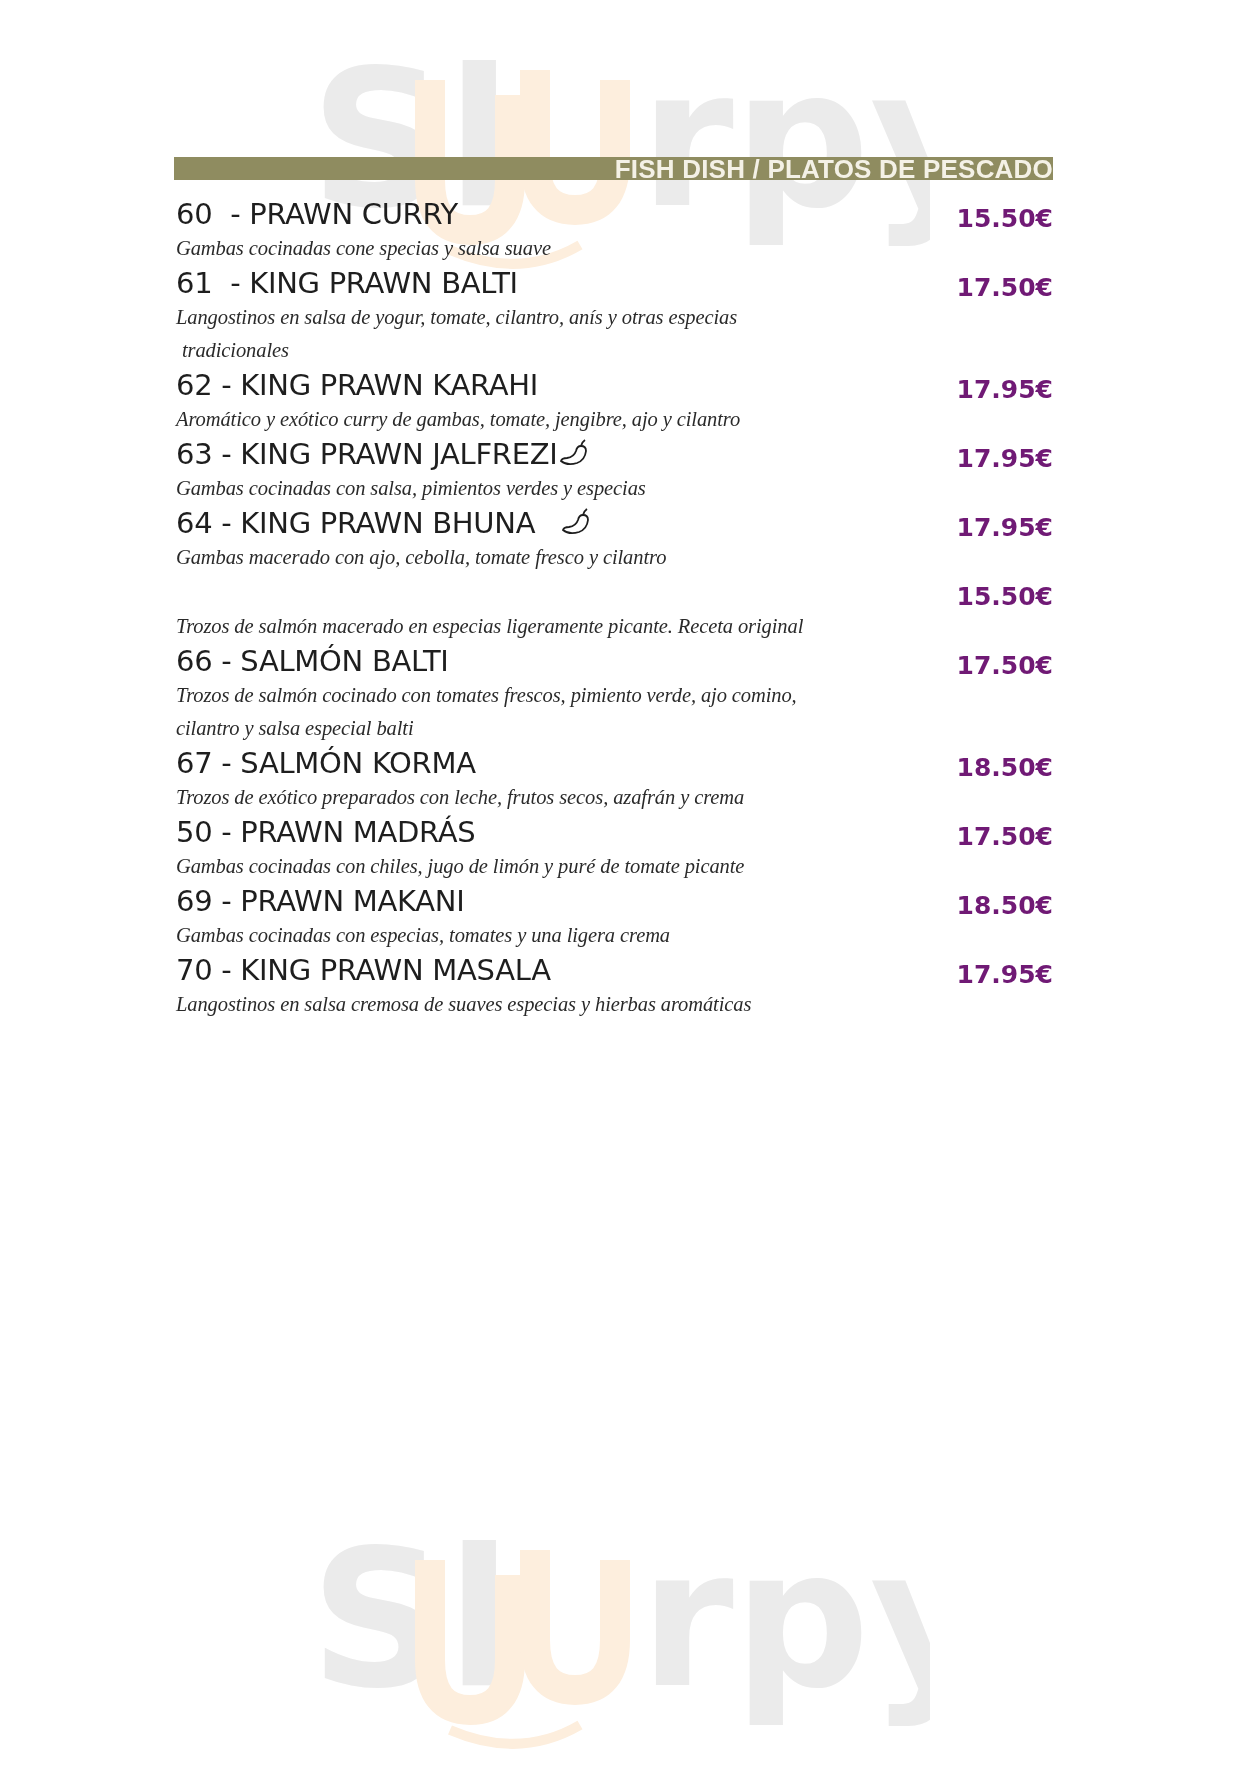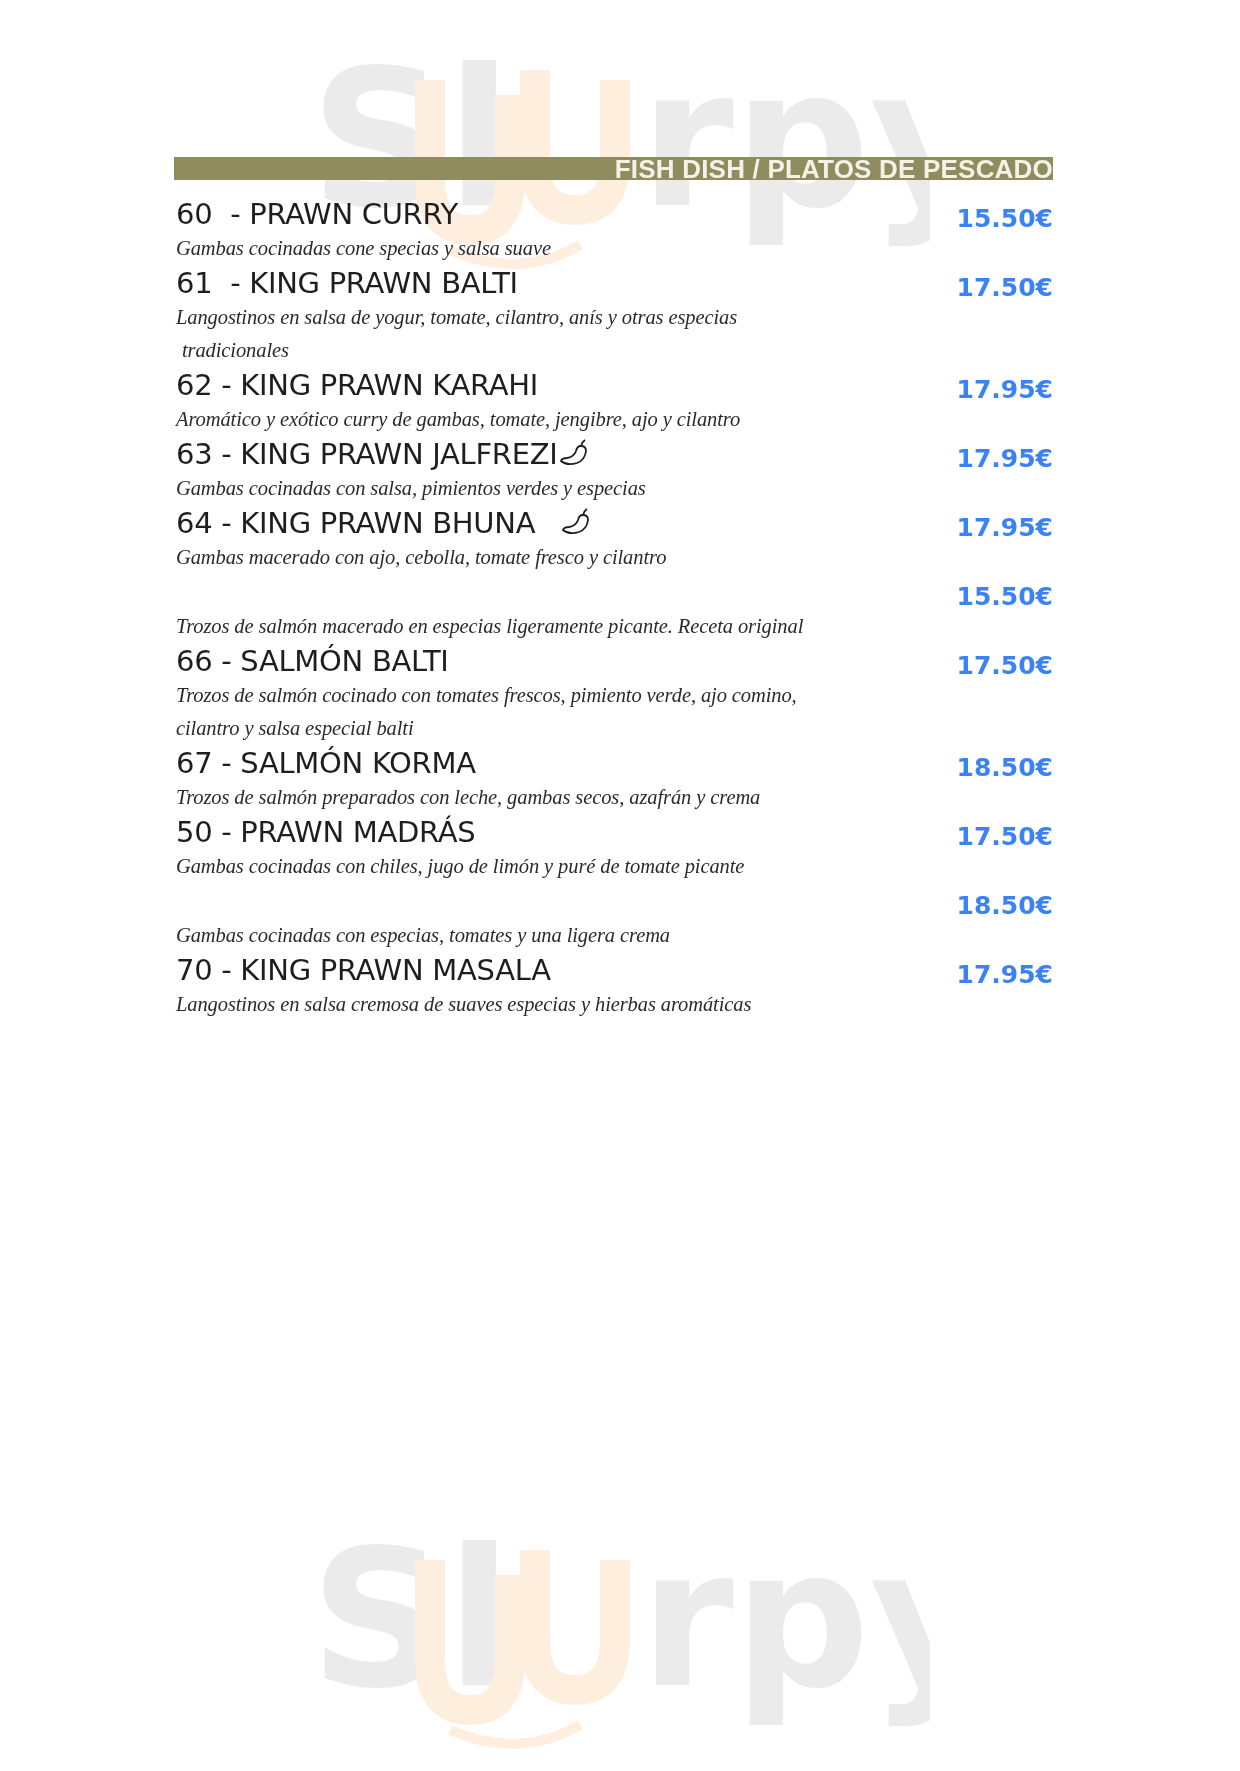--- a/index.html
+++ b/index.html
@@ -79,21 +79,21 @@
   .chili.gap { margin-left: 26px; }
   .chili.tight { margin-left: 2px; }
   .item-price {
     position: absolute;
     right: 0;
     top: 5px;
     font-family: "DejaVu Sans", sans-serif;
     font-weight: bold;
     font-size: 25px;
     line-height: 36px;
-    color: #3b82f6;
+    color: #701a75;
   }
   .item-desc {
     margin: 0;
     padding-left: 2px;
     font-family: Liberation Serif, serif;
     font-style: italic;
     font-size: 20.5px;
     line-height: 33px;
     color: #2a2a2a;
     width: 900px;
@@ -190,33 +190,34 @@
         <span class="item-price">17.50€</span>
       </div>
       <p class="item-desc"><span>Trozos de salmón cocinado con tomates frescos, pimiento verde, ajo comino,</span><span class="line2" style="padding-left:0">cilantro y salsa especial balti</span></p>
     </li>
 
     <li class="menu-item">
       <div class="item-head">
         <span class="item-title">67 - SALMÓN KORMA</span>
         <span class="item-price">18.50€</span>
       </div>
-      <p class="item-desc"><span>Trozos de salmón preparados con leche, gambas secos, azafrán y crema</span></p>
+      <p class="item-desc"><span>Trozos de exótico preparados con leche, frutos secos, azafrán y crema</span></p>
     </li>
 
     <li class="menu-item">
       <div class="item-head">
         <span class="item-title">50 - PRAWN MADRÁS</span>
         <span class="item-price">17.50€</span>
       </div>
       <p class="item-desc"><span>Gambas cocinadas con chiles, jugo de limón y puré de tomate picante</span></p>
     </li>
 
     <li class="menu-item">
       <div class="item-head">
+        <span class="item-title">69 - PRAWN MAKANI</span>
         <span class="item-price">18.50€</span>
       </div>
       <p class="item-desc"><span>Gambas cocinadas con especias, tomates y una ligera crema</span></p>
     </li>
 
     <li class="menu-item">
       <div class="item-head">
         <span class="item-title">70 - KING PRAWN MASALA</span>
         <span class="item-price">17.95€</span>
       </div>

